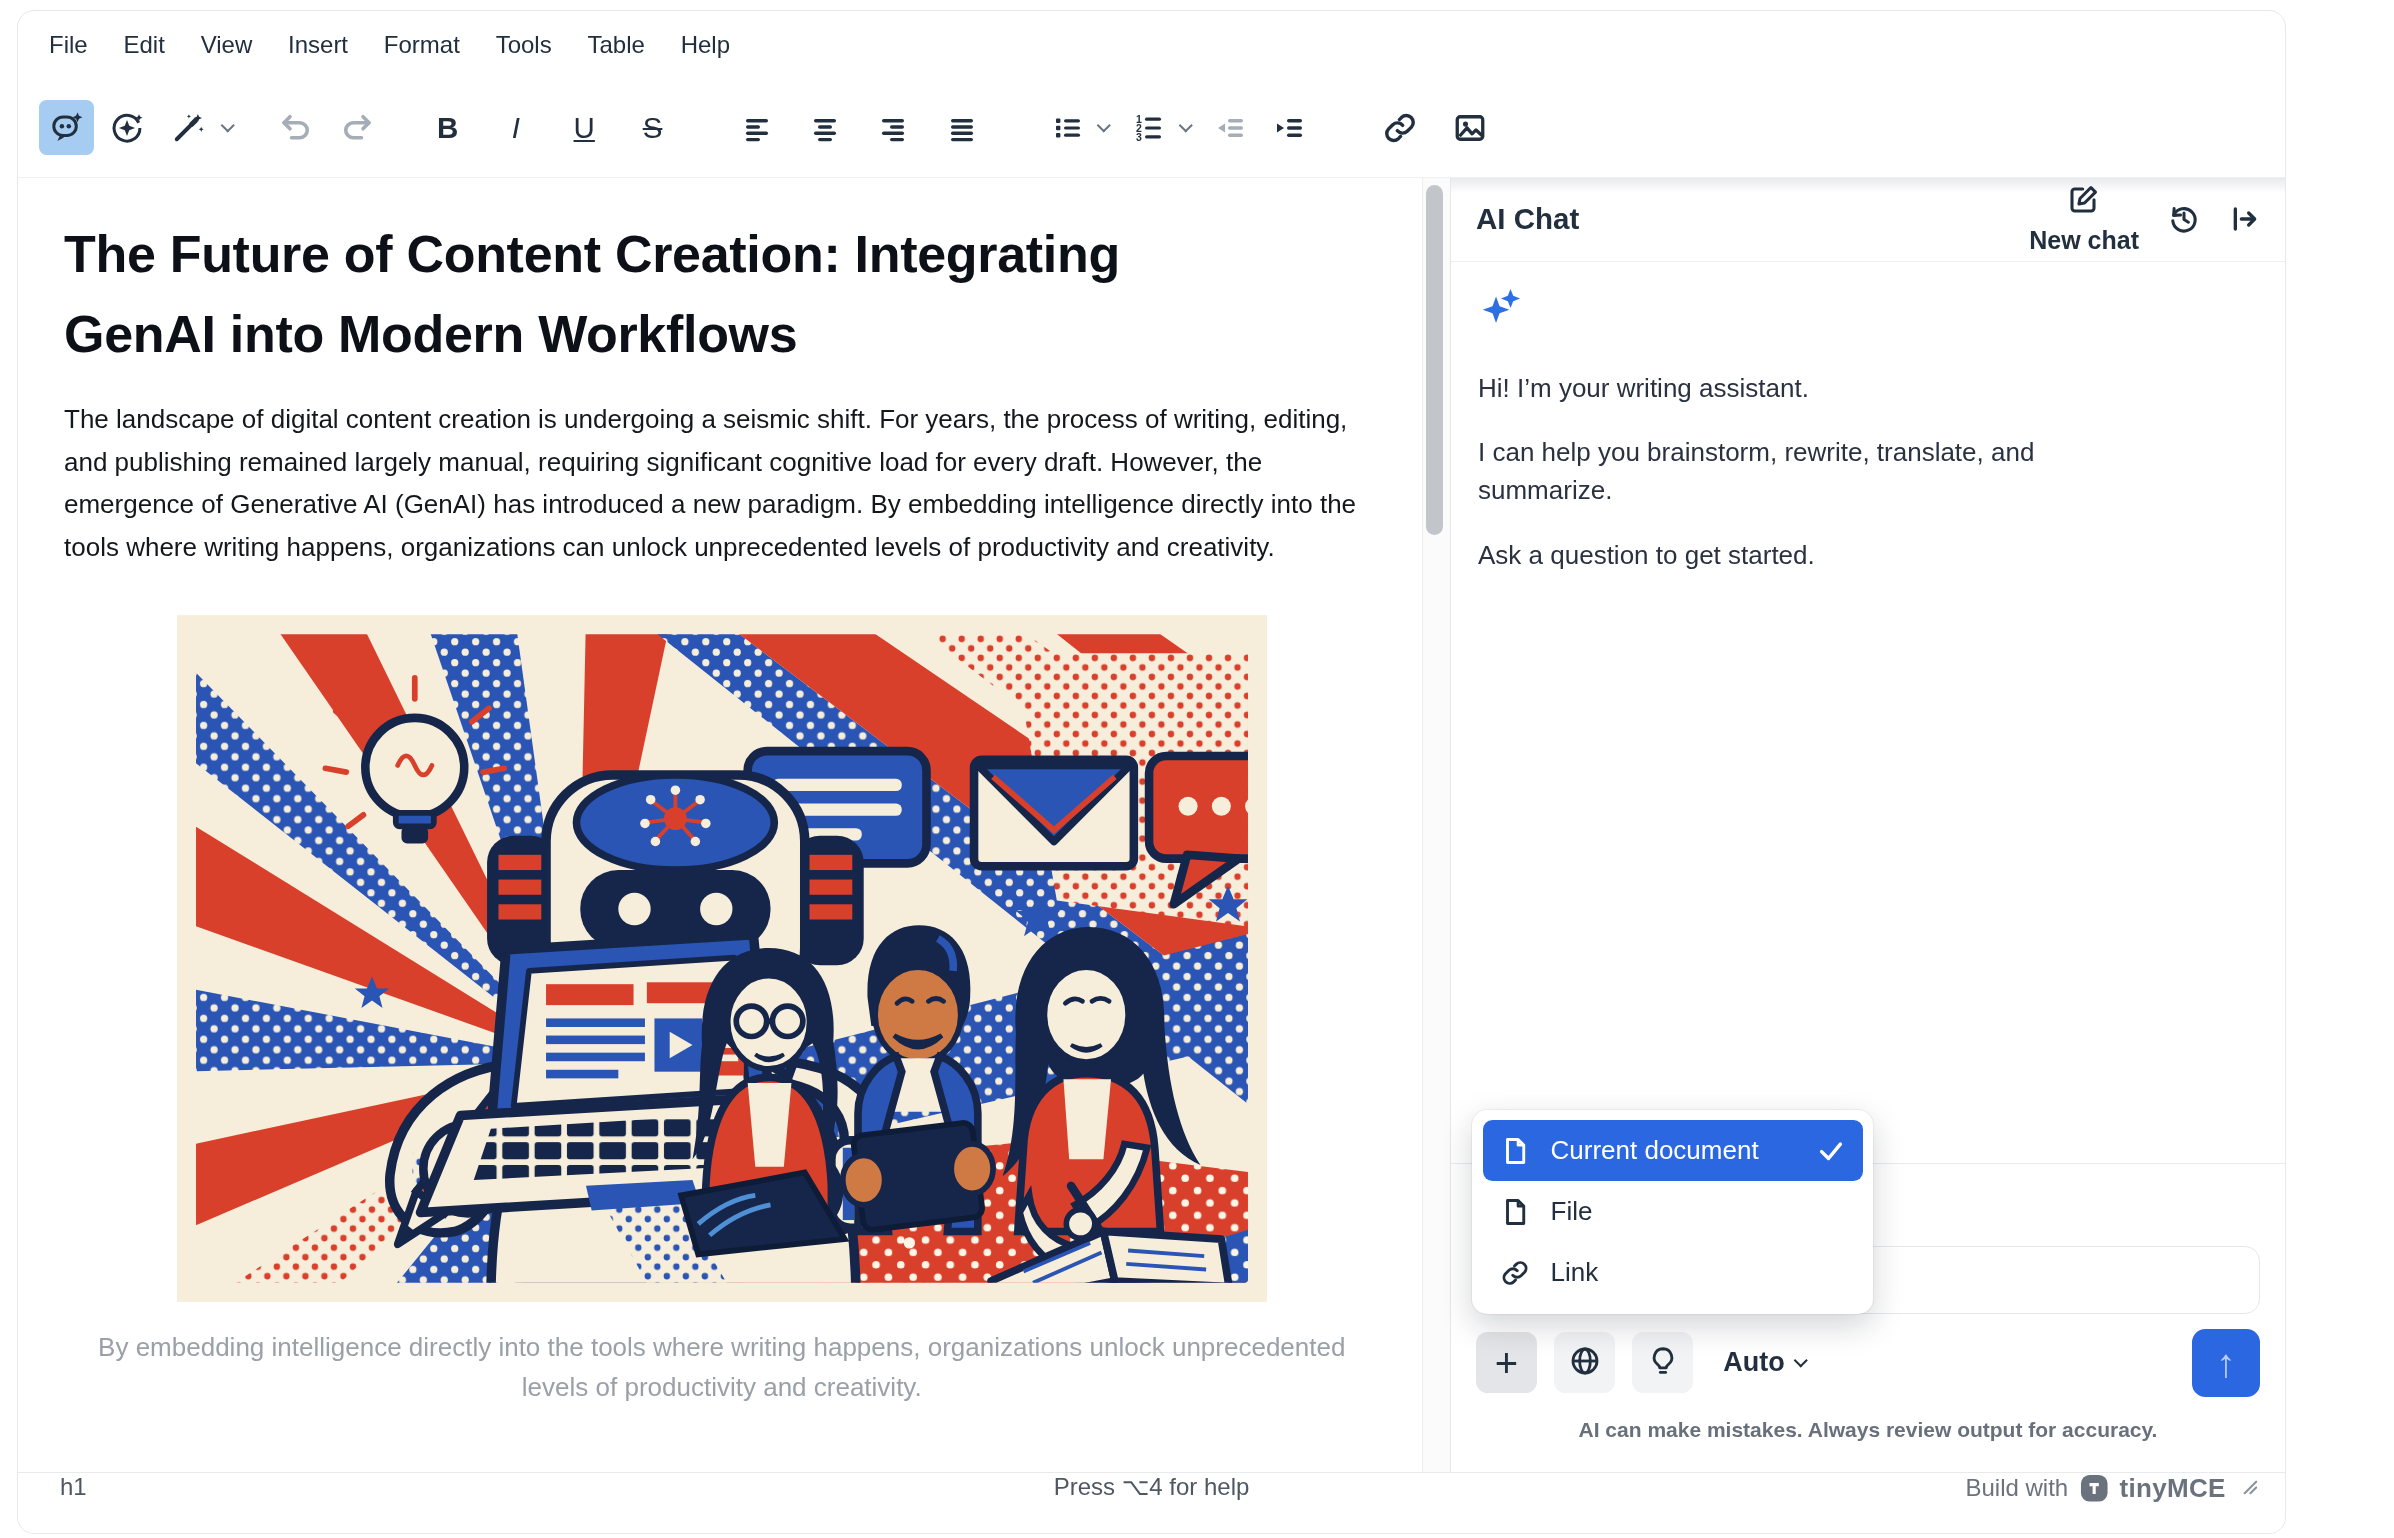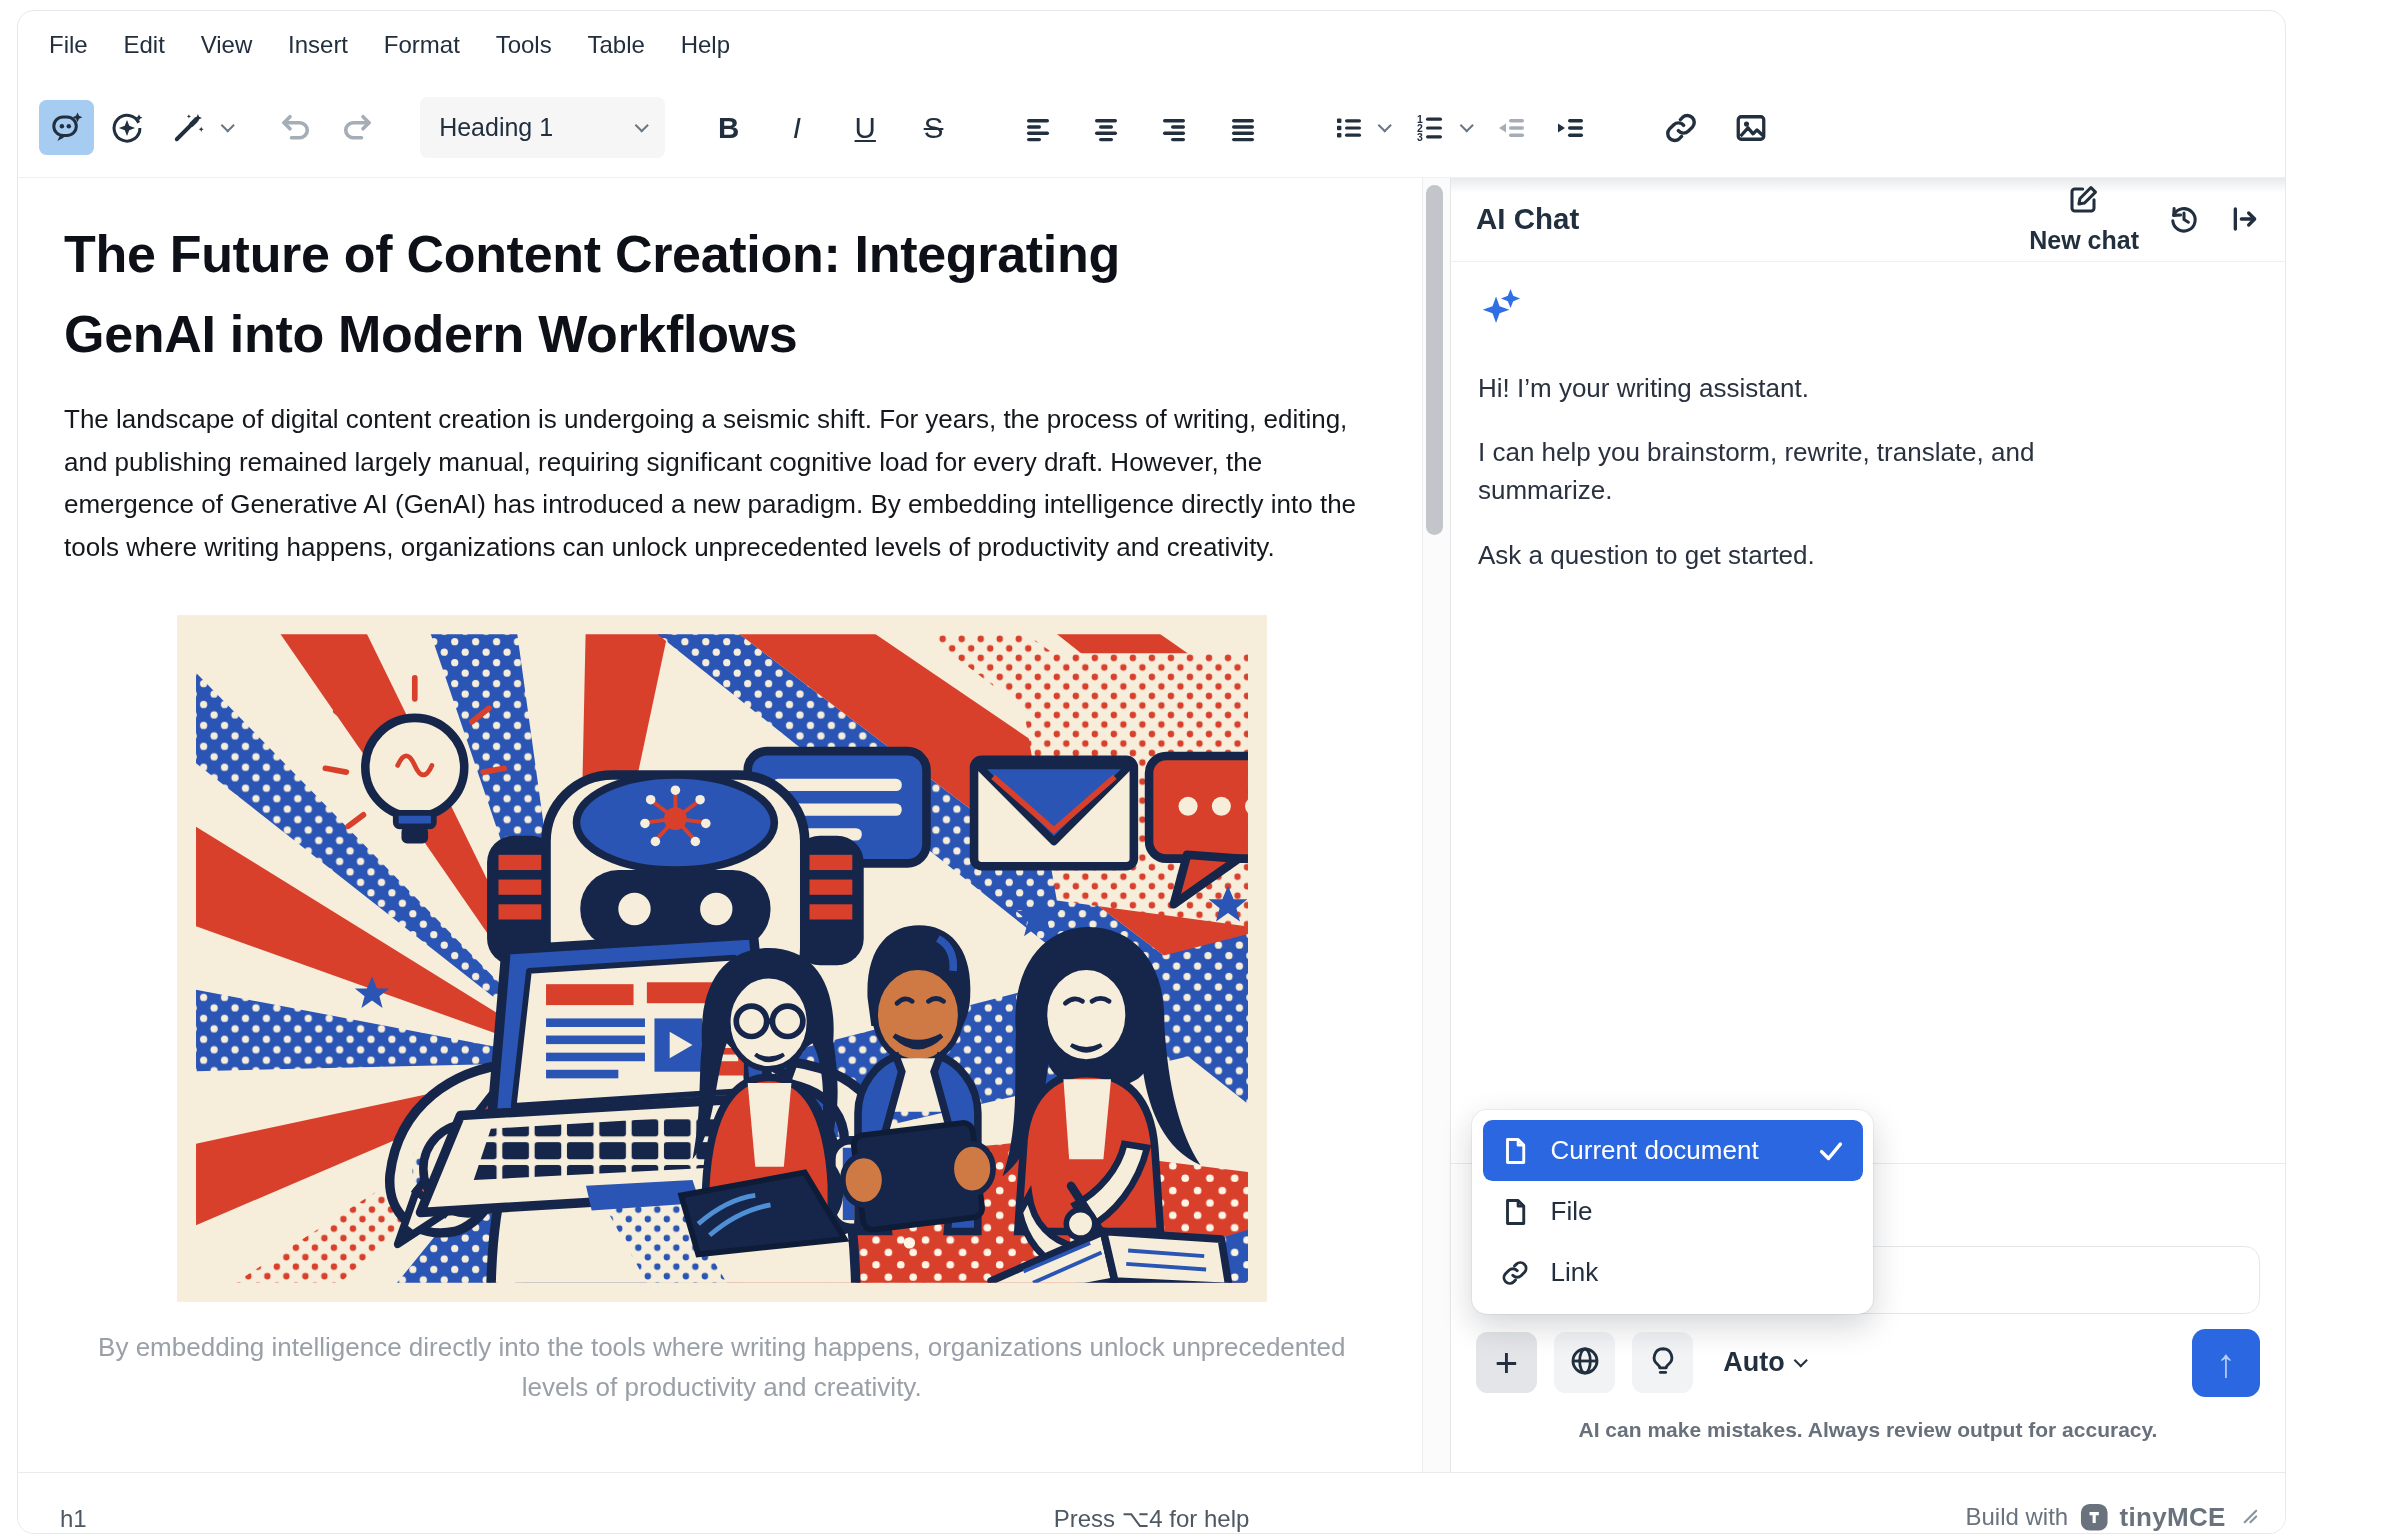--- a/index.html
+++ b/index.html
@@ -67,21 +67,21 @@
 
   
   .ctx-menu{ position:absolute; left:21px; bottom:158px; width:401px; background:#fff; border-radius:15px;
              box-shadow:0 11.4px 32px rgba(16,24,40,.18), 0 0 0 1px rgba(16,24,40,.05); padding:10.5px; z-index:6; }
   .ctx-item{ height:61px; display:flex; align-items:center; gap:21px; padding:0 17px; border-radius:9.5px; font-size:26px; color:#222f3e; }
   .ctx-item svg{ width:30px; height:30px; flex:0 0 auto; }
   .ctx-item.selected{ background:#2b67e0; color:#fff; }
   .ctx-check{ margin-left:auto; }
 
   
-  .statusbar{ height:61px; border-top:1px solid #e8eaec; display:flex; align-items:flex-end; padding:0 25px 0 42px;
+  .statusbar{ height:61px; border-top:1px solid #e8eaec; display:flex; align-items:flex-start; padding:0 25px 0 42px;
               font-size:24px; color:#4e5863; position:relative; flex:0 0 auto; background:#fff; }
   .sb-center{ position:absolute; left:0; right:0; text-align:center; color:#4e5863; }
   .sb-right{ margin-left:auto; display:flex; align-items:center; gap:11.4px; color:#6a737d; z-index:1; }
   .brand-name{ font-weight:700; color:#6a737d; font-size:26px; letter-spacing:0.3px; }
   .grip svg{ width:23px; height:23px; color:#8b939c; }
 </style>
 </head>
 <body>
 
 <div class="window">
@@ -145,26 +145,20 @@
       <div class="tbtn disabled">
         <span>
           <svg viewBox="0 0 24 24" width="36" height="36" fill="none" stroke="currentColor" stroke-width="2.4" stroke-linecap="round" stroke-linejoin="round">
             <path d="M16 4.5 L20 8.5 L16 12.5"></path>
               <path d="M20 8.5 H9.5 a5 5 0 0 0 0 10 H15"></path>
           </svg>
         </span>
       </div>
     </div>
 
-    <div class="tgroup">
-      <div class="fmt-select">
-        <span>Heading 1</span>
-        <span class="chev small"></span>
-      </div>
-    </div>
 
     <div class="tgroup" style="gap:13.3px;">
       <div class="tbtn">
           <span class="blet b">B</span>
         </div>
       <div class="tbtn">
           <span class="blet i">I</span>
         </div>
       <div class="tbtn">
           <span class="blet u">U</span>

